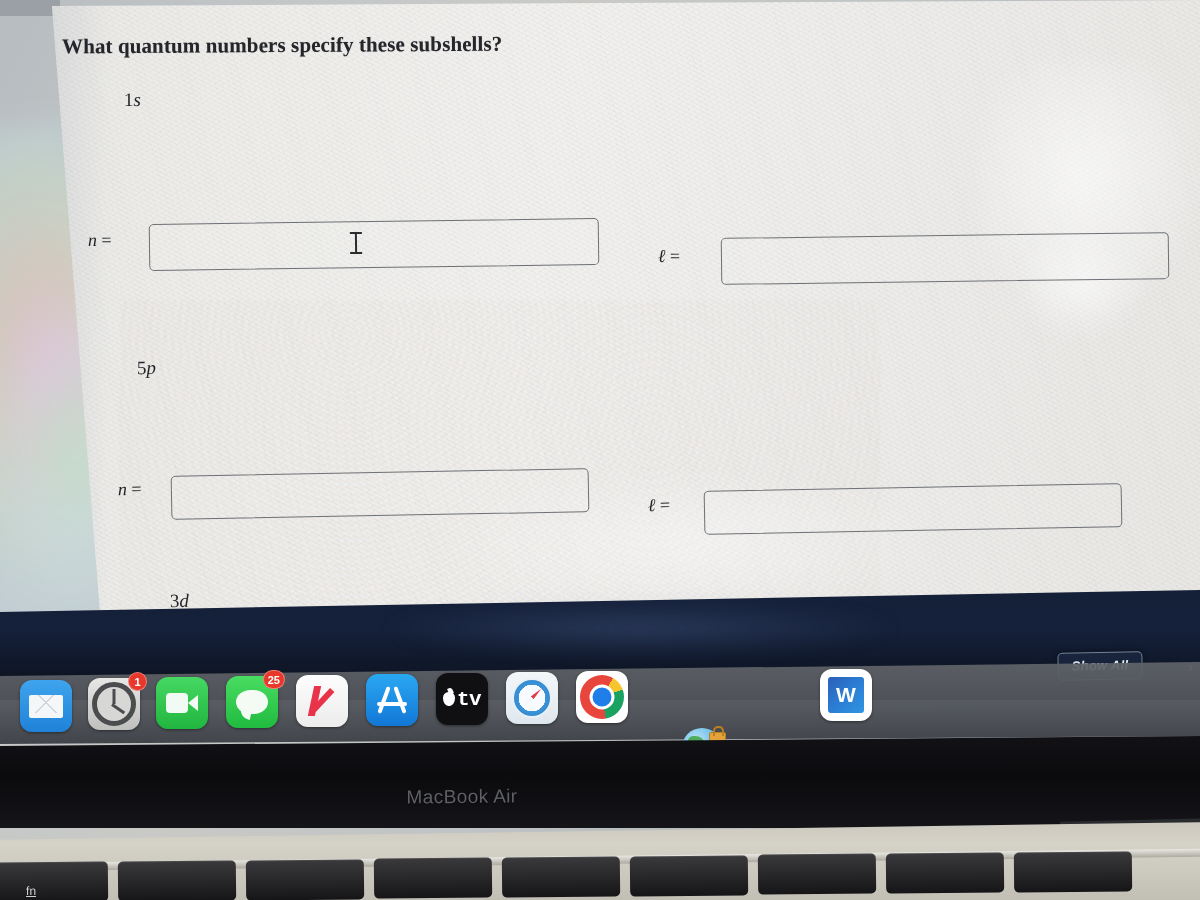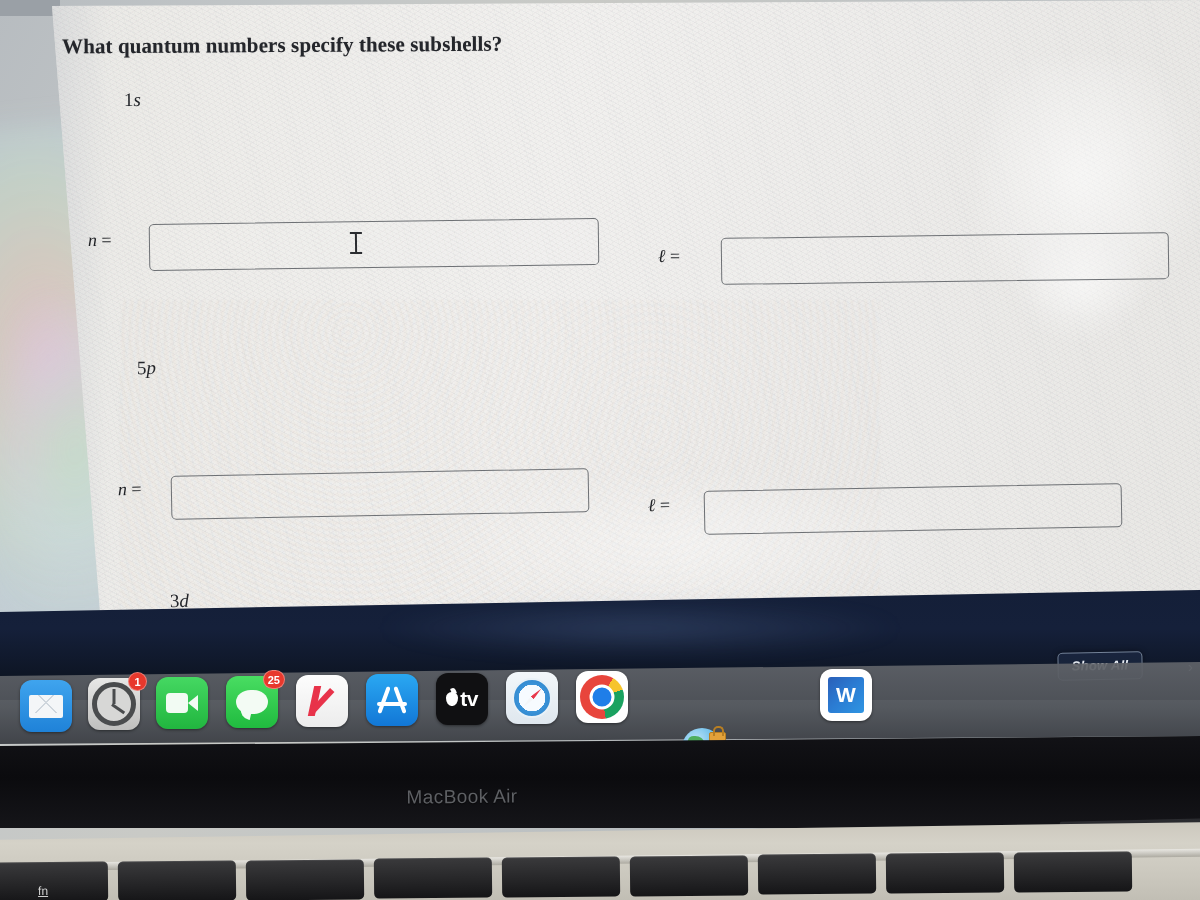--- a/index.html
+++ b/index.html
@@ -282,21 +282,21 @@
   .ic-appstore { background: linear-gradient(180deg,#2aa8f2 0%, #1277d6 100%); display:flex; align-items:center; justify-content:center; }
   .ic-appstore .a { position: relative; width: 32px; height: 28px; }
   .ic-appstore .a .l1, .ic-appstore .a .l2, .ic-appstore .a .l3 {
     position:absolute; background:#fff; border-radius: 2px;
   }
   .ic-appstore .a .l1 { left: 6px; top: 0; width: 4px; height: 28px; transform: rotate(20deg); }
   .ic-appstore .a .l2 { right: 6px; top: 0; width: 4px; height: 28px; transform: rotate(-20deg); }
   .ic-appstore .a .l3 { left: 1px; top: 16px; width: 30px; height: 4px; }
 
   .ic-tv { background: #101012; display:flex; align-items:center; justify-content:center;
-    color:#fff; font-family:Liberation Sans, sans-serif; font-size:21px; font-weight:700; letter-spacing:-0.5px; }
+    color:#fff; font-family:Liberation Mono, monospace; font-size:21px; font-weight:700; letter-spacing:-0.5px; }
   .ic-tv .apple {
     display:inline-block; width:12px; height:14px; margin-right:2px; position:relative;
     background:#fff; border-radius: 46% 46% 44% 44% / 40% 40% 58% 58%;
   }
   .ic-tv .apple:after { content:""; position:absolute; right:2px; top:-4px; width:5px; height:6px; background:#fff;
     border-radius: 0 60% 0 60%; transform: rotate(-20deg); }
 
   .ic-safari { background: linear-gradient(180deg,#f3f7fa 0%, #dfe7ee 100%); display:flex; align-items:center; justify-content:center; }
   .ic-safari .dial { width:40px; height:40px; border-radius:50%;
     background: radial-gradient(circle at 50% 50%, #f7fbff 52%, #3b93d8 53%, #2a7fc6 100%);
@@ -379,21 +379,21 @@
     transform: rotate(-0.7deg);
   }
   .key {
     position: absolute;
     height: 40px;
     background: linear-gradient(180deg, #3a3a3c 0%, #242426 60%, #151517 100%);
     border-radius: 5px;
     box-shadow: inset 0 1px 0 rgba(255,255,255,0.08);
   }
   .key-label {
-    position: absolute; left: 38px; top: 884px;
+    position: absolute; left: 26px; top: 884px;
     color: #cfcfcf; font-family: "Liberation Sans", sans-serif; font-size: 12px;
     transform: rotate(-0.6deg);
     text-decoration: underline;
   }
   .topbar-dark {
     position: absolute; left: 0; top: 0; width: 60px; height: 16px;
     background: #9aa0a6;
   }
 </style>
 </head>

